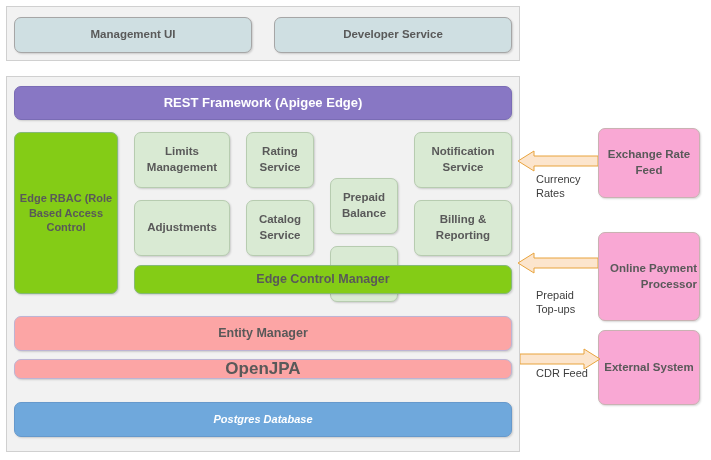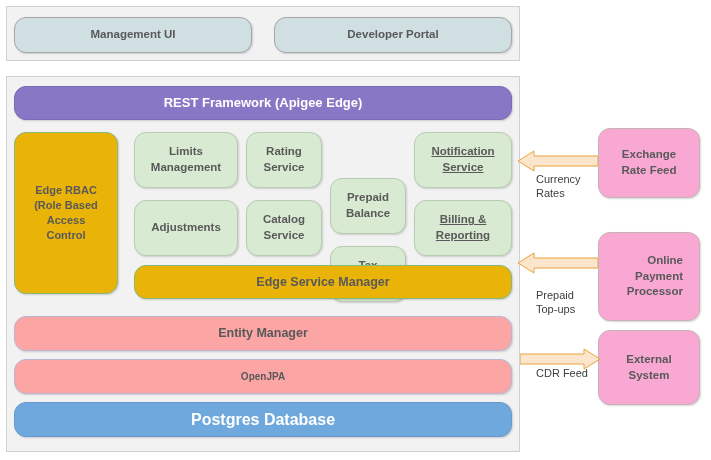--- a/index.html
+++ b/index.html
@@ -17,64 +17,64 @@
     border:1px solid #d0d0d0;
     box-sizing:border-box;
   }
   #top-panel{left:6px;top:6px;width:514px;height:55px;}
   #main-panel{left:6px;top:76px;width:514px;height:376px;}
 
   .box{
     position:absolute;
     box-sizing:border-box;
     border:1px solid #a6a6a6;
-    border-radius:12px;
+    border-radius:7px;
     display:flex;
     align-items:center;
     justify-content:center;
     text-align:center;
     font-weight:bold;
     font-size:11.5px;
     line-height:1.35;
     color:#595959;
     box-shadow:1px 1px 2px rgba(0,0,0,0.16);
-    padding:16px;
+    padding:2px;
   }
   .blue-grey{background:#cfdfe2;}
   .purple-hdr{background:#8877c4;border-color:#7a6cb5;color:#ffffff;font-size:13px;}
   .green-dark{background:#8fc островre;}
-  .green-dark{background:#eab308;border-color:#85b978;}
+  .green-dark{background:#84cc16;border-color:#85b978;}
   .green-light{background:#d9ead3;border-color:#b7ccb0;}
   .lavender{background:#fca5a5;border-color:#bdb4d4;}
-  .blue{background:#6fa8dc;border-color:#6699cc;color:#ffffff;font-size:16px;}
+  .blue{background:#6fa8dc;border-color:#6699cc;color:#ffffff;font-size:11px;font-style:italic;}
   .pink{background:#f9a8d4;border-color:#c9b2b2;}
 
   
   #management-ui{left:14px;top:17px;width:238px;height:36px;}
   #developer-portal{left:274px;top:17px;width:238px;height:36px;}
 
   
   #rest-framework{left:14px;top:86px;width:498px;height:34px;}
   #edge-rbac{left:14px;top:132px;width:104px;height:162px;font-size:11px;}
   #edge-service-manager{left:134px;top:265px;width:378px;height:29px;font-size:12.5px;}
   #entity-manager{left:14px;top:316px;width:498px;height:35px;font-size:12.5px;}
-  #openjpa{left:14px;top:359px;width:498px;height:35px;font-size:10px;}
+  #openjpa{left:14px;top:359px;width:498px;height:20px;font-size:17px;}
   #postgres-db{left:14px;top:402px;width:498px;height:35px;}
 
   
   .svc{width:104px;height:56px;}
   .svc-r1{top:132px;}
   .svc-r2{top:200px;}
   .c1{left:134px;}
   .c2{left:246px;}
   .c3{left:330px;margin-top:46px;}
-  .c4{left:414px;text-decoration:underline;}
-  .svc.c2,.svc.c3{width:76px;}
+  .c4{left:414px;}
+  .svc.c2,.svc.c3{width:68px;}
   .svc.c4{width:98px;}
-  .svc.c1{width:104px;}
+  .svc.c1{width:96px;}
 
   
   #exchange-rate-feed{left:598px;top:128px;width:102px;height:70px;}
   #online-payment-processor{left:598px;top:232px;width:102px;height:89px;text-align:right;}
   #external-system{left:598px;top:330px;width:102px;height:75px;}
 
   
   .arrow{position:absolute;}
   .arrow svg{display:block;}
   #arrow-currency{left:518px;top:150px;}
@@ -94,39 +94,39 @@
   #label-prepaid{left:536px;top:288px;width:62px;}
   #label-cdr{left:536px;top:366px;width:62px;}
 </style>
 </head>
 <body>
 
 <div class="panel" id="top-panel"></div>
 
 <div class="box blue-grey" id="management-ui">Management UI</div>
 
-<div class="box blue-grey" id="developer-portal">Developer Portal</div>
+<div class="box blue-grey" id="developer-portal">Developer Service</div>
 
 <div class="panel" id="main-panel"></div>
 
 <div class="box purple-hdr" id="rest-framework">REST Framework (Apigee Edge)</div>
 
 <div class="box green-dark" id="edge-rbac">Edge RBAC (Role Based Access Control</div>
 
 <div class="box green-light svc svc-r1 c1">Limits Management</div>
 <div class="box green-light svc svc-r1 c2">Rating Service</div>
 <div class="box green-light svc svc-r1 c3">Prepaid Balance</div>
 <div class="box green-light svc svc-r1 c4">Notification Service</div>
 
 <div class="box green-light svc svc-r2 c1">Adjustments</div>
 <div class="box green-light svc svc-r2 c2">Catalog Service</div>
 <div class="box green-light svc svc-r2 c3">Tax Engine</div>
 <div class="box green-light svc svc-r2 c4">Billing &amp; Reporting</div>
 
-<div class="box green-dark" id="edge-service-manager">Edge Service Manager</div>
+<div class="box green-dark" id="edge-service-manager">Edge Control Manager</div>
 
 <div class="box lavender" id="entity-manager">Entity Manager</div>
 
 <div class="box lavender" id="openjpa">OpenJPA</div>
 
 <div class="box blue" id="postgres-db">Postgres Database</div>
 
 <div class="box pink" id="exchange-rate-feed">Exchange Rate Feed</div>
 
 <div class="box pink" id="online-payment-processor">Online Payment Processor</div>

